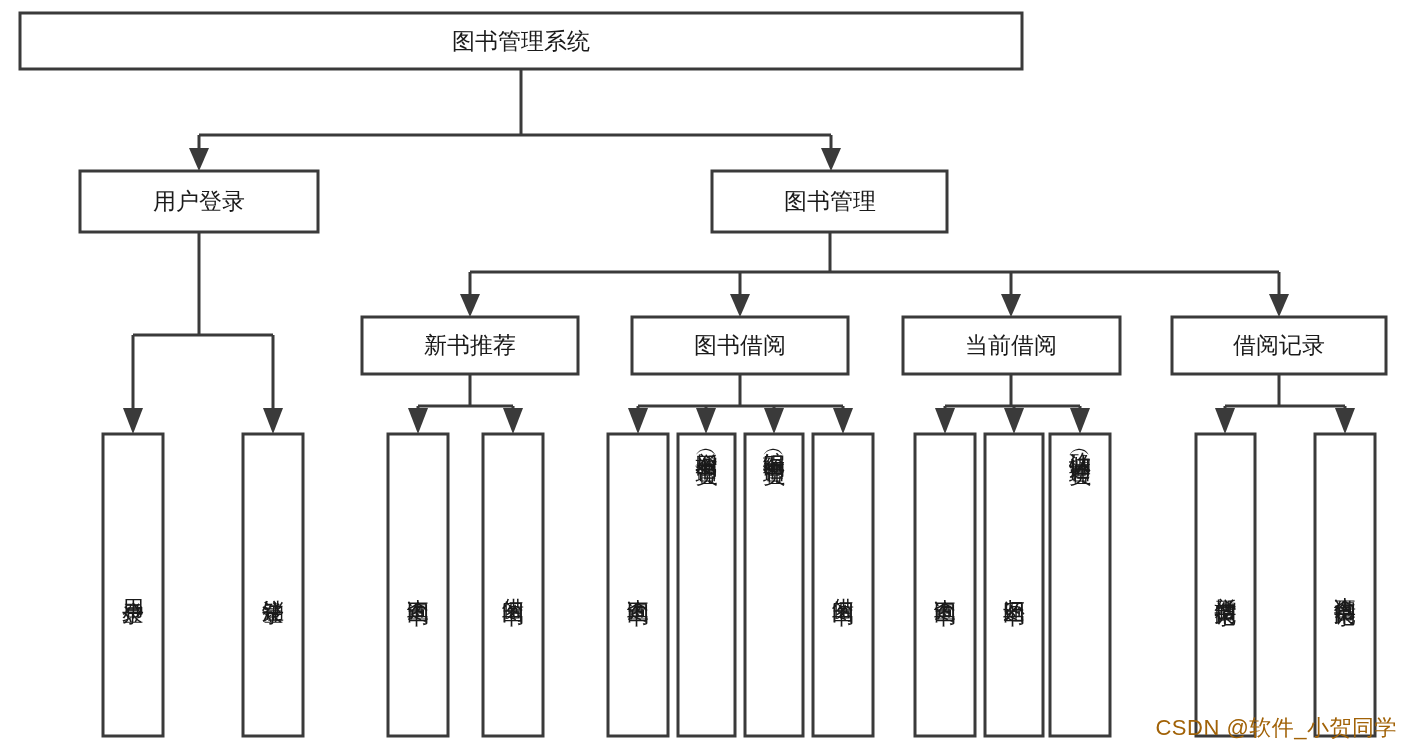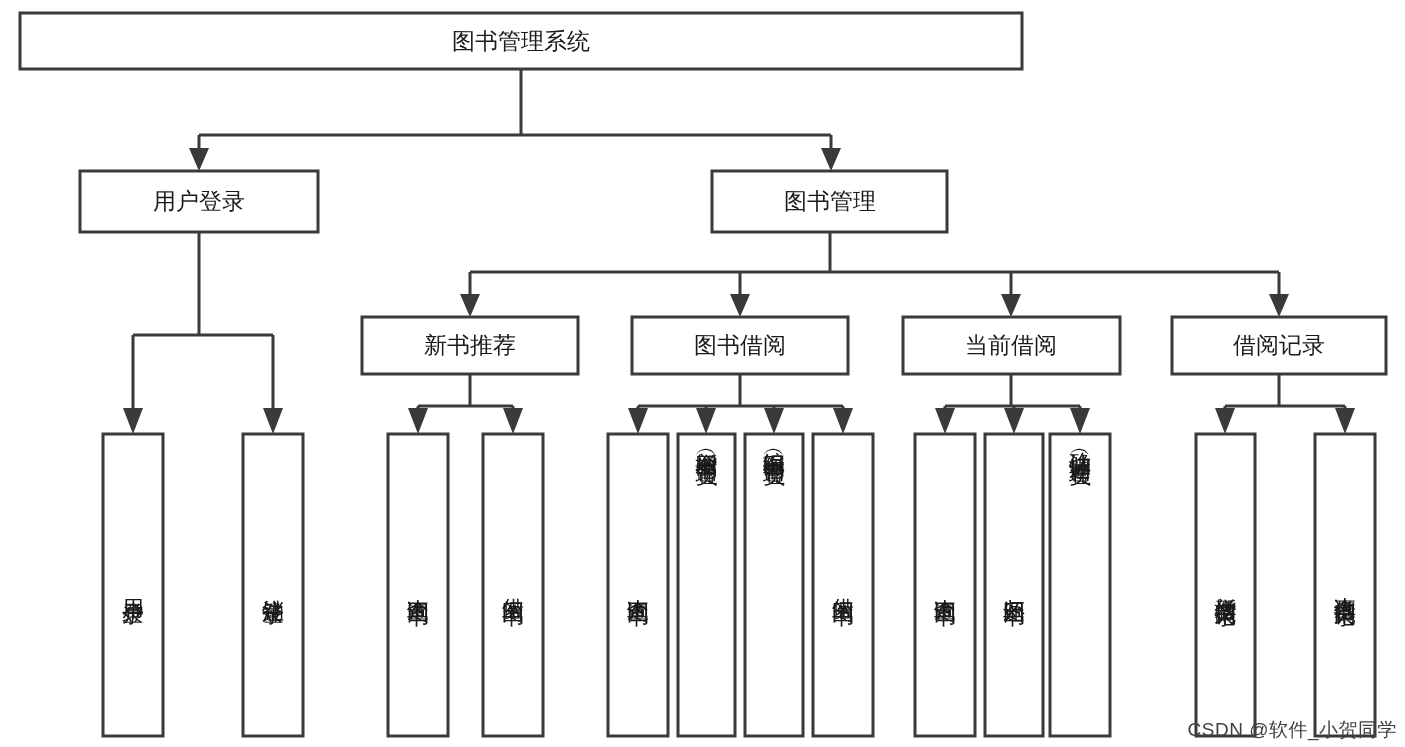--- a/index.html
+++ b/index.html
@@ -64,22 +64,22 @@
     color: #1a1a1a;
     letter-spacing: 2px;
     white-space: nowrap;
     text-align: center;
   }
   .watermark {
     position: absolute;
     right: 8px;
     bottom: 4px;
     font-family: "Liberation Sans", "DejaVu Sans", sans-serif;
-    font-size: 19px;
-    color: #404040;
+    font-size: 22px;
+    color: #a16207;
     white-space: nowrap;
     letter-spacing: 0.5px;
   }
 </style>
 </head>
 <body>
 
 <div id="diagram-root">
 
   <svg id="flow-svg" viewBox="0 0 1405 747">

